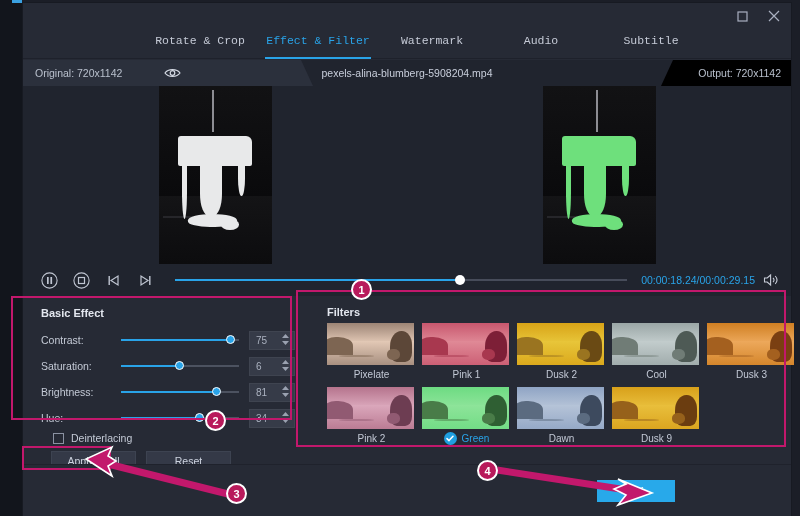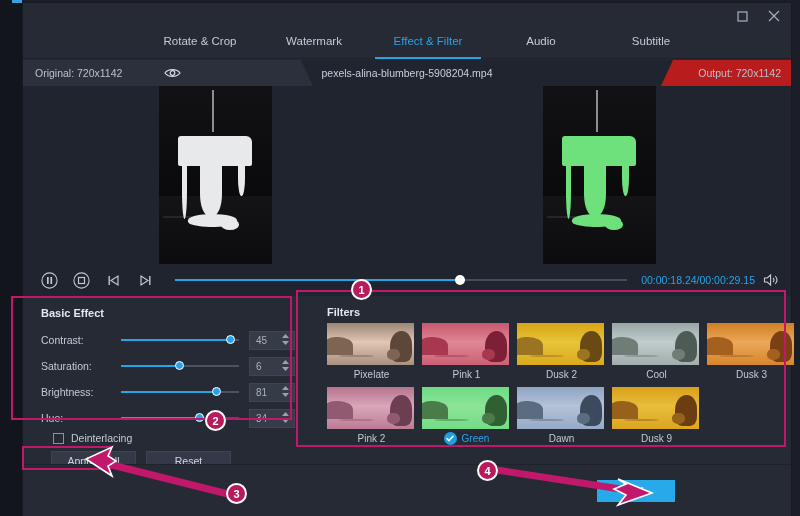--- a/index.html
+++ b/index.html
@@ -54,21 +54,21 @@
     background: #262a35;
     display: flex; align-items: center;
     border-bottom: 1px solid #1e212b;
   }
   .tab {
     position: relative;
     font-size: 11.5px; color: #c5cad6;
     padding: 0 0 6px 0;
     text-align: center;
     height: 30px;
-    display: flex; align-items: center; justify-content: center;
+    display: flex; align-items: center; justify-content: center; font-family: Liberation Mono, monospace;
   }
   .tab.active { color: #29a3e8; }
   .tab.active::after {
     content: ""; position: absolute; left: 6px; right: 6px; bottom: 0;
     height: 2px; background: #29a3e8;
   }
 
   
   .infobar {
     position: absolute; left: 0; top: 57px; width: 100%; height: 26px;
@@ -89,21 +89,21 @@
     display:flex; align-items:center;
   }
   .info-center {
     position: absolute; left: 0; right: 0; top: 0; height: 26px;
     display: flex; align-items: center; justify-content: center;
     font-size: 10.5px; color: #c8cedb;
     pointer-events: none;
   }
   .info-right {
     position: absolute; right: 0; top: 0; height: 26px;
-    background: #b91c1c;
+    background: #000000;
     width: 130px;
     clip-path: polygon(12px 0, 130px 0, 130px 26px, 0 26px);
     display: flex; align-items: center; justify-content: flex-end;
   }
   .info-right .txt {
     font-size: 10.5px; color: #b9c0cd; margin-right: 10px;
   }
 
   
   .preview-area {
@@ -370,25 +370,25 @@
             </svg>
         </div>
       </div>
     </div>
 
     <div class="tabbar">
       <div style="width:118px"></div>
       <div class="tab" style="width:118px">
         <span>Rotate &amp; Crop</span>
       </div>
+      <div class="tab active" style="width:118px">
+        <span>Effect &amp; Filter</span>
+      </div>
       <div class="tab" style="width:110px">
         <span>Watermark</span>
-      </div>
-      <div class="tab active" style="width:118px">
-        <span>Effect &amp; Filter</span>
       </div>
       <div class="tab" style="width:108px">
         <span>Audio</span>
       </div>
       <div class="tab" style="width:112px">
         <span>Subtitle</span>
       </div>
     </div>
 
     <div class="infobar">
@@ -489,21 +489,21 @@
         <div class="sec-title">Basic Effect</div>
         <div id="sliderHost">
             <div class="slider-row" style="top: 28px;">
               <span class="lbl">Contrast:</span>
               <span class="sl">
                 <span class="sl-track"></span>
                 <span class="sl-fill" style="width:93%"></span>
                 <span class="sl-thumb" style="left:calc(93% - 5px)"></span>
               </span>
               <span class="numbox">
-                <span class="v">45</span>
+                <span class="v">75</span>
                 <span class="spin">
                   <svg width="9" height="6" viewBox="0 0 9 6">
                     <path d="M4.5 1 L8 5 L1 5 Z" fill="currentColor"></path>
                   </svg>
                   <svg width="9" height="6" viewBox="0 0 9 6">
                     <path d="M4.5 5 L1 1 L8 1 Z" fill="currentColor"></path>
                   </svg>
                 </span>
               </span>
             </div>

